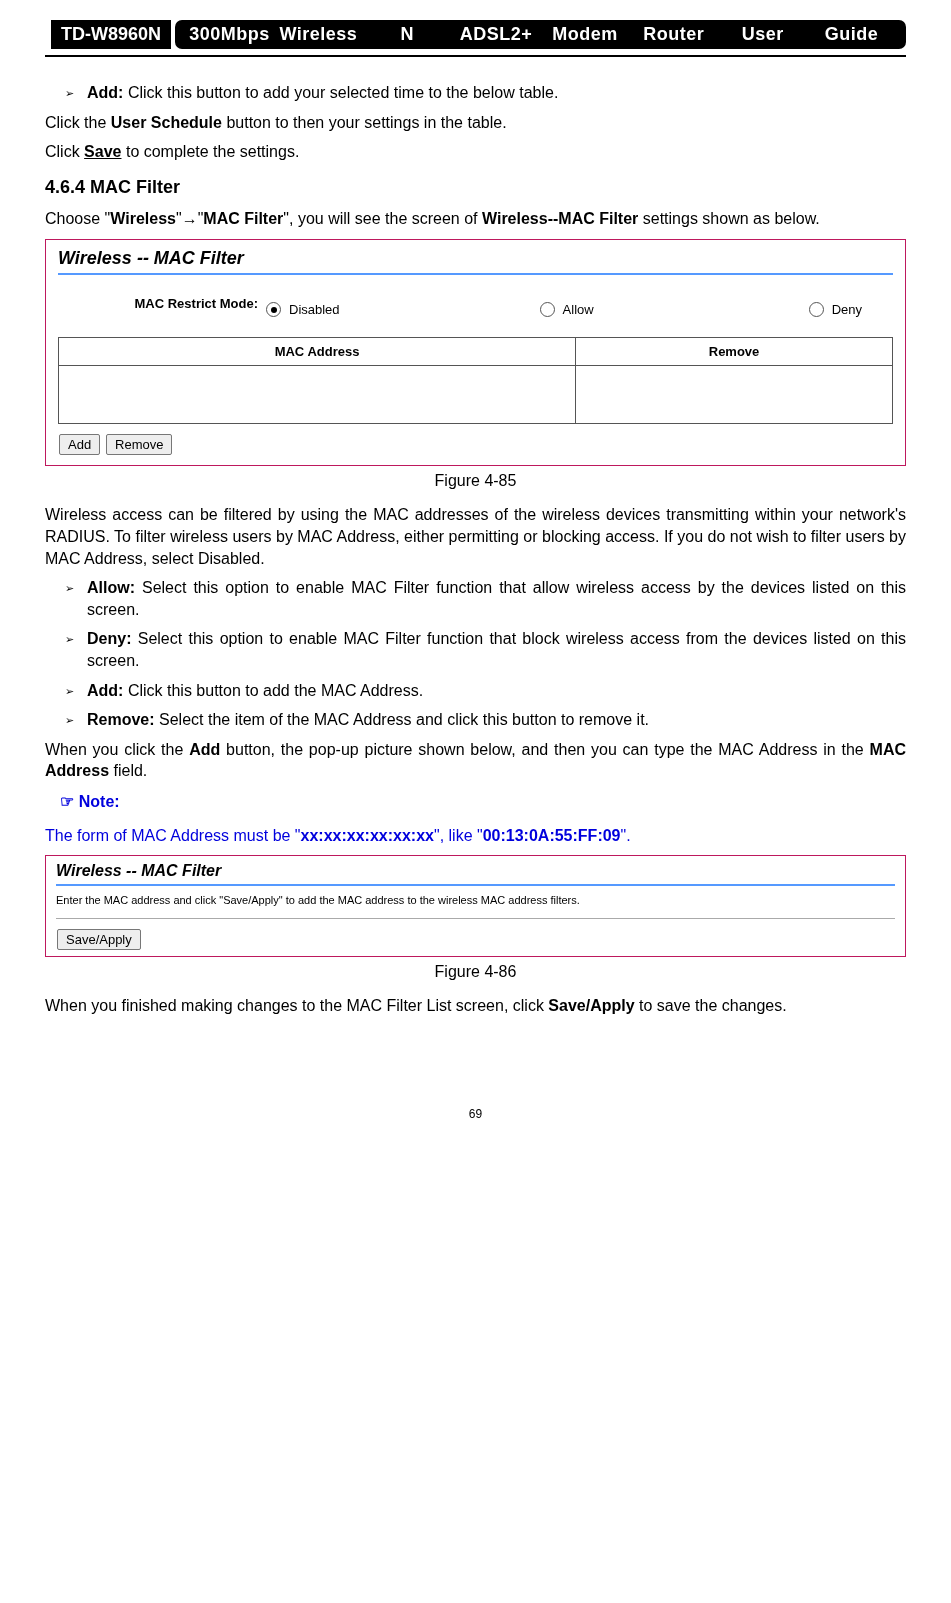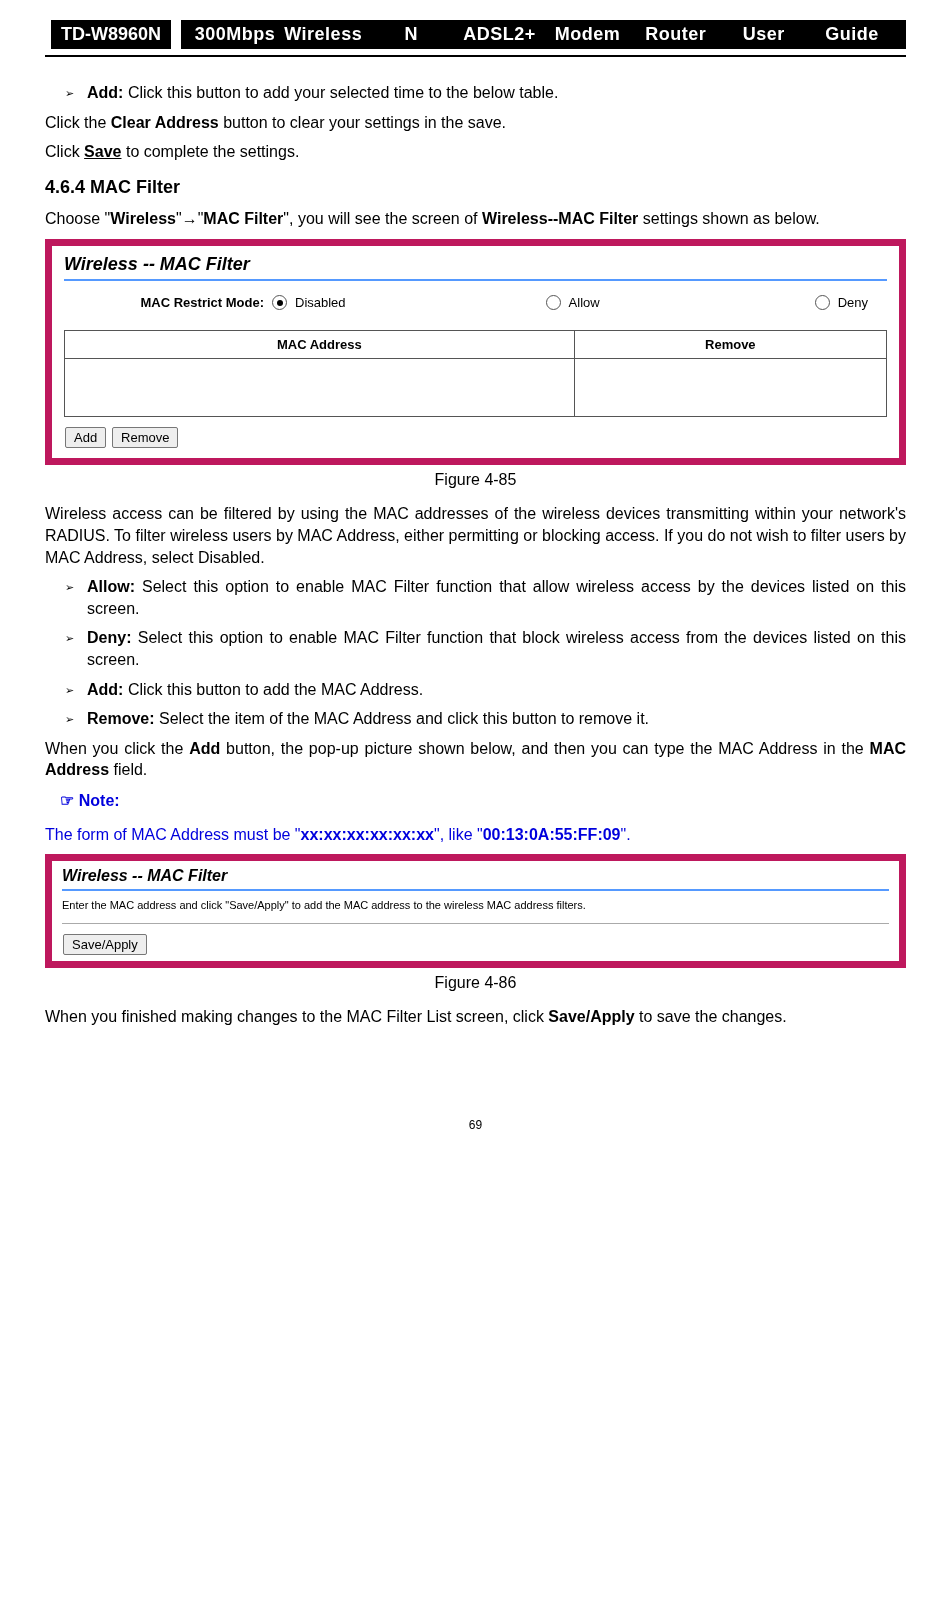--- a/index.html
+++ b/index.html
@@ -25,24 +25,25 @@
     font-size: 18px;
   }
   .guide-title {
     background: #000;
     color: #fff;
     font-weight: bold;
     padding: 4px 10px;
     font-size: 18px;
     flex: 1;
     text-align: justify;
-    margin-left: 10px;
+    margin-left: 4px;
     letter-spacing: 0.5px;
     display: flex;
     justify-content: space-between;
+    border-radius: 7px;
   }
   .guide-title span { flex:1; text-align:center;}
   .guide-word { margin:0 2px;}
   .header-line {
     border-bottom: 2px solid #000;
     margin-bottom: 25px;
     margin-top: -4px;
   }
   .body-text {
     line-height: 1.35;
@@ -67,21 +68,21 @@
     left: 0;
     font-size: 11px;
     top: 4px;
   }
   h3.section {
     font-size: 18px;
     font-weight: bold;
     margin: 14px 0 10px 0;
   }
   .figure-box {
-    border: 7px solid #be185d;
+    border: 1px solid #be185d;
     margin: 10px 0 6px 0;
   }
   .figure-caption {
     text-align: center;
     margin: 6px 0 14px 0;
   }
   
   .ss1 {
     padding: 8px 12px 10px 12px;
     font-size: 14px;
@@ -92,21 +93,21 @@
     font-style: italic;
     margin-bottom: 4px;
   }
   .ss1 hr { border:none; border-top:2px solid #59f; margin:4px 0 14px 0;}
   .radio-row {
     display: flex;
     align-items: center;
     font-size: 13px;
   }
   .radio-row .lbl { font-weight:bold; width:200px; text-align:right; padding-right:8px;}
-  .radio-item { display:flex; align-items:center;}
+  .radio-item { display:flex; align-items:center;margin-top:13px;}
   .radio-circle {
     width:13px; height:13px; border:1px solid #555; border-radius:50%;
     display:inline-flex; align-items:center; justify-content:center; margin-right:8px;
   }
   .radio-circle.selected::after{
     content:""; width:6px; height:6px; background:#000; border-radius:50%;
   }
   .rgap1 { width:200px;}
   .rgap2 { width:215px;}
   .ss-table {
@@ -161,21 +162,21 @@
 </div>
 <div class="header-line"></div>
 
 <ul class="bullet">
   <li>
     <b>Add:</b><span> Click this button to add your selected time to the below table.</span>
   </li>
 </ul>
 
 <p class="body-text">
-  <span>Click the </span><b>Clear Address</b><span> button to clear your settings in the save.</span>
+  <span>Click the </span><b>User Schedule</b><span> button to then your settings in the table.</span>
 </p>
 <p class="body-text">
   <span>Click </span><b class="u">Save</b><span> to complete the settings.</span>
 </p>
 
 <h3 class="section">4.6.4    MAC Filter</h3>
 
 <p class="body-text justify">
   <span>Choose "</span><b>Wireless</b><span>"→"</span><b>MAC Filter</b><span>", you will see the screen of </span><b>Wireless--MAC Filter</b><span> settings shown as below.</span>
 </p>

